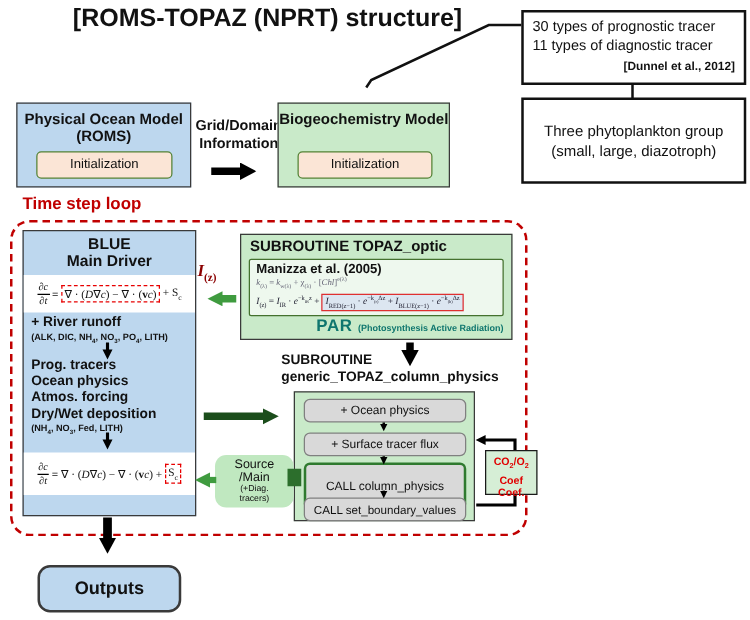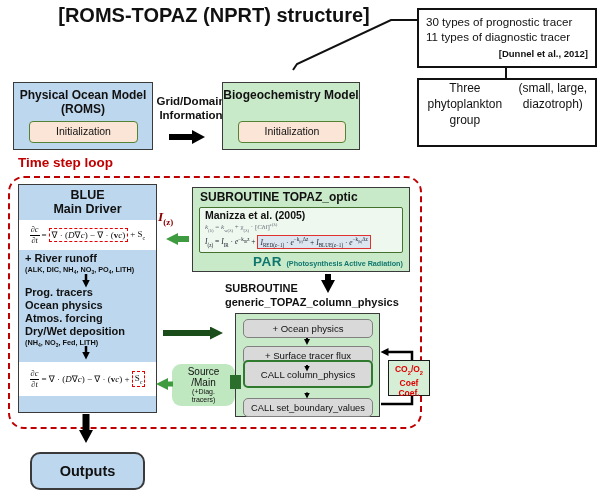--- a/index.html
+++ b/index.html
@@ -17,21 +17,21 @@
 
   .page-title{left:38px;top:4px;width:352px;text-align:center;
               font-size:20px;font-weight:bold;letter-spacing:0px;}
 
   
   .note-box{border:2.2px solid #111;background:#fff;}
   .tracer-box{left:417px;top:8px;width:180px;height:60px;padding:4px 7px 2px 7px;
               font-size:11.6px;line-height:15px;}
   .tracer-cite{text-align:right;font-weight:bold;font-size:9.5px;margin-top:2px;}
   .phyto-box{left:417px;top:78px;width:180px;height:69px;font-size:12px;line-height:16px;
-             display:flex;flex-direction:row;justify-content:center;text-align:center;}
+             display:flex;flex-direction:column;justify-content:center;text-align:center;}
 
   
   .model-box{height:68px;border:1.8px solid #3a3a3a;}
   .model-box .mtitle{text-align:center;font-weight:bold;font-size:12px;line-height:14px;margin-top:5px;}
   .init-badge{position:absolute;left:15px;top:38px;height:22px;background:var(--peach);
               border:1.5px solid var(--peach-border);border-radius:4px;text-align:center;
               font-size:10.5px;line-height:19px;}
   .physical-box{left:13px;top:82px;width:140px;background:var(--blue);}
   .biogeo-box{left:222px;top:82px;width:138px;background:var(--green);}
 
@@ -83,21 +83,21 @@
 
   
   .colphys-title{left:225px;top:282px;width:195px;font-weight:bold;font-size:11px;line-height:13.5px;}
   .colphys-box{left:235px;top:313px;width:145px;height:104px;background:var(--green);
                border:1.8px solid #3a3a3a;z-index:2;}
   .crow{position:absolute;left:7px;width:130px;background:var(--gray-row);border:1.2px solid #808080;
         border-radius:5px;text-align:center;font-size:9.6px;color:#111;
         display:flex;align-items:center;justify-content:center;}
   .crow0{top:5px;height:19px;}
   .crow1{top:32px;height:19px;}
-  .crow2{top:46px;height:28px;border:2.6px solid #2f7a2f;font-weight:normal;}
+  .crow2{top:56px;height:38px;border:2.6px solid #2f7a2f;font-weight:normal;}
   .crow3{top:84px;height:19px;font-size:9.3px;}
 
   
   .srcsink{left:172px;top:364px;width:63px;height:42px;background:#c0e8c0;border-radius:9px;
            text-align:center;z-index:2;padding-top:2px;}
   .srcsink .l1{font-size:10px;line-height:11px;}
   .srcsink .l2{font-size:7px;line-height:8px;}
 
   
   .co2-box{left:388px;top:360px;width:42px;height:36px;background:#d6eed6;border:1.4px solid #1a1a1a;

